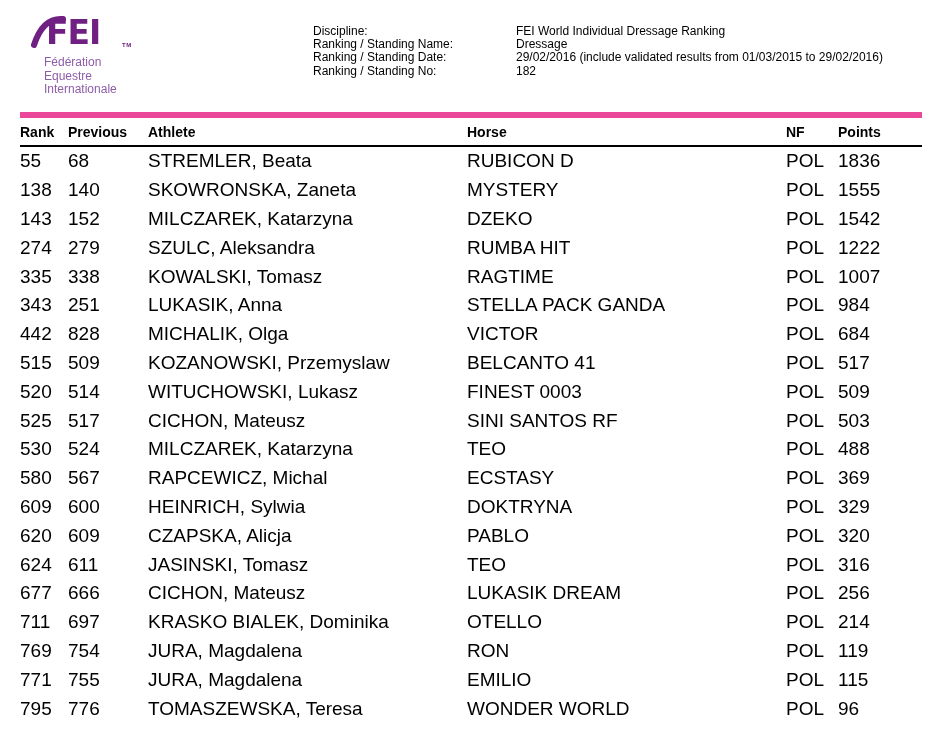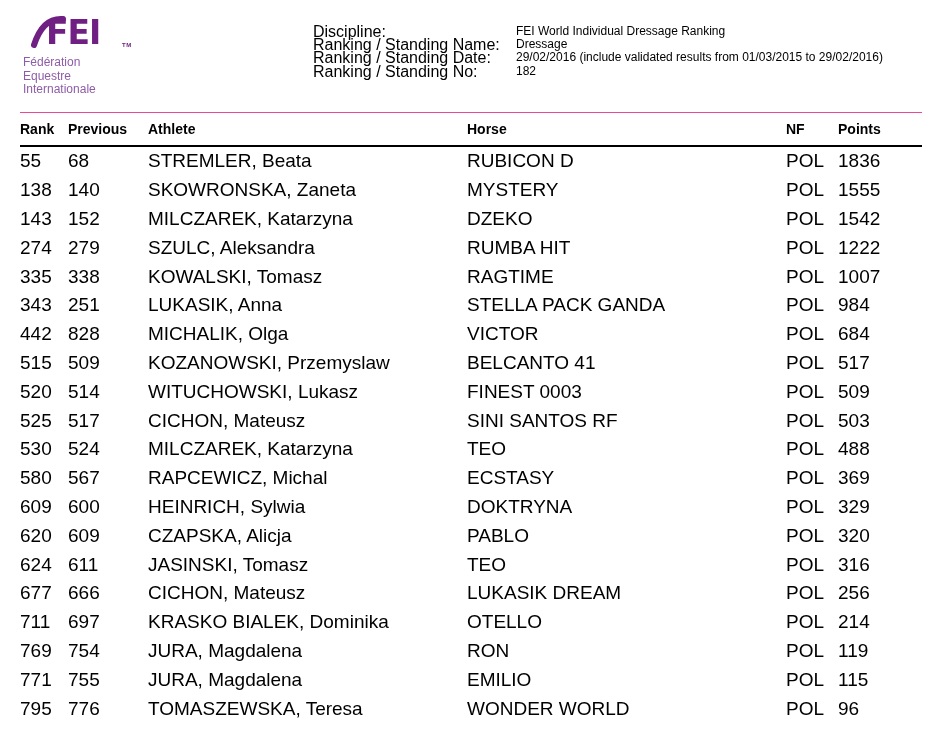--- a/index.html
+++ b/index.html
@@ -14,49 +14,49 @@
 
   
   .logo-block { position: absolute; left: 30px; top: 12px; width: 180px; }
   .logo-mark { position: relative; width: 110px; height: 40px; }
   .logo-tm {
     position: absolute; left: 92px; top: 30px;
     font-size: 6px; font-weight: bold; color: #702082;
     letter-spacing: 0.5px;
   }
   .logo-subtitle {
-    position: absolute; left: 23px; top: 56px;
+    position: absolute; left: 44px; top: 56px;
     font-size: 12px; line-height: 13.5px;
     color: #8F5CA8;
   }
 
   .info-labels {
     position: absolute; left: 313px; top: 25px;
-    font-size: 16px; line-height: 13.2px; color: #000;
+    font-size: 12px; line-height: 13.2px; color: #000;
   }
   .info-values {
     position: absolute; left: 516px; top: 25px;
     font-size: 12px; line-height: 13.2px; color: #000;
   }
 
   
   .rank-table {
     position: absolute; left: 20px; top: 112px; width: 902px;
   }
   .thead {
     display: grid;
     grid-template-columns: 48px 80px 319px 319px 52px 84px;
     align-items: center;
     height: 35px;
     border-top: 1px solid #000;
     border-bottom: 3px double? ;
   }
   
   .thead {
-    border-top: 1px solid #ec4899;
+    border-top: 6px solid #ec4899;
     border-bottom: 2.5px solid #000;
     font-weight: bold; font-size: 14px;
   }
   .tbody .trow {
     display: grid;
     grid-template-columns: 48px 80px 319px 319px 52px 84px;
     align-items: center;
     height: 28.8px;
     font-size: 19px;
   }

